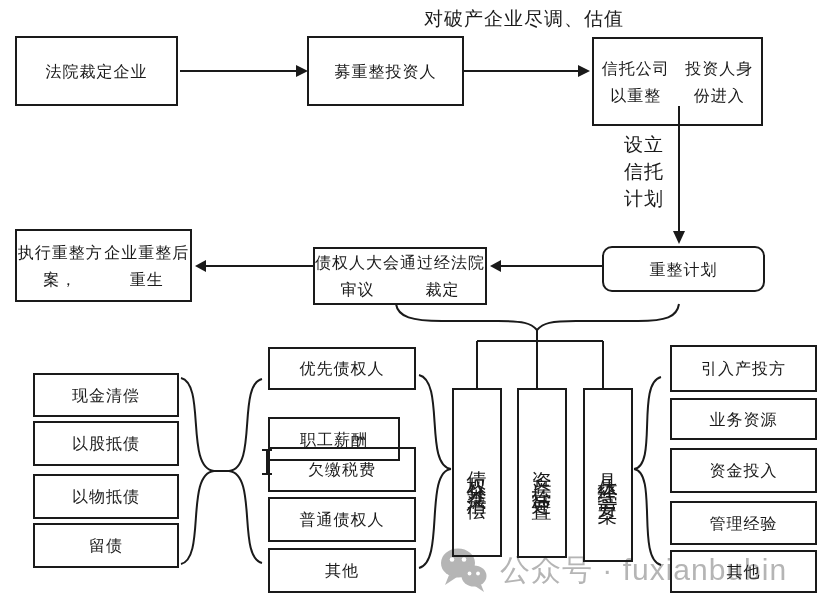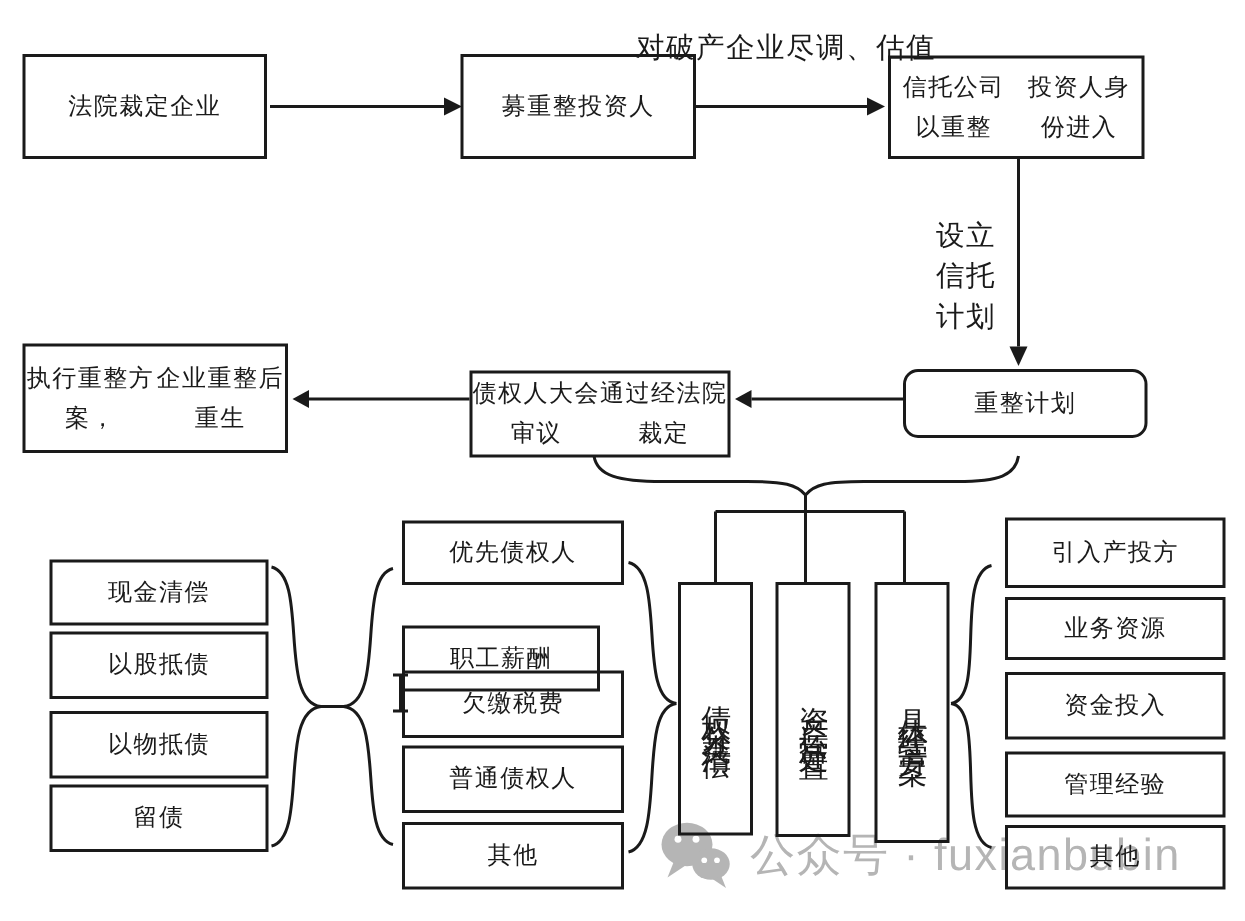--- a/index.html
+++ b/index.html
@@ -14,21 +14,21 @@
   }
   .box.thick{border-width:2.5px;}
   .vbox{
     position:absolute;box-sizing:border-box;border:2px solid #1a1a1a;background:transparent;
     display:flex;align-items:center;justify-content:center;z-index:3;
   }
   .vbox span{
     writing-mode:vertical-rl;text-orientation:upright;
     font-size:20px;letter-spacing:6px;line-height:1;
   }
-  .lbl{position:absolute;font-size:19px;letter-spacing:1px;z-index:3;margin-top:13px;}
+  .lbl{position:absolute;font-size:19px;letter-spacing:1px;z-index:3;}
   .lbl.center{text-align:center;}
   .wrapLbl{line-height:27px;}
   .svgLayer{position:absolute;left:0;top:0;z-index:2;}
   .watermark{
     position:absolute;left:440px;top:546px;display:flex;align-items:center;z-index:1;
     font-family:"Liberation Sans","DejaVu Sans",sans-serif;
   }
   .watermark .wm-text{font-size:30px;color:#b5b5b5;letter-spacing:1px;margin-left:12px;white-space:nowrap;}
 </style>
 </head>
@@ -86,21 +86,21 @@
 
   <div class="lbl center" style="left:404px;top:6px;width:240px;">对破产企业尽调、估值</div>
   <div class="lbl wrapLbl" style="left:624px;top:131px;width:44px;">设立信托计划</div>
 
   <div class="box" style="left:15px;top:36px;width:163px;height:70px;">
     <span>法院裁定企业</span>
   </div>
   <div class="box" style="left:307px;top:36px;width:157px;height:70px;">
     <span>募重整投资人</span>
   </div>
-  <div class="box" style="left:592px;top:37px;width:171px;height:69px;">
+  <div class="box" style="left:592px;top:37px;width:171px;height:89px;">
     <span>信托公司以重整</span>
     <span>投资人身份进入</span>
   </div>
 
   <div class="box" style="left:15px;top:229px;width:177px;height:73px;">
     <span>执行重整方案，</span>
     <span>企业重整后重生</span>
   </div>
   <div class="box" style="left:313px;top:247px;width:174px;height:58px;">
     <span>债权人大会审议</span>

